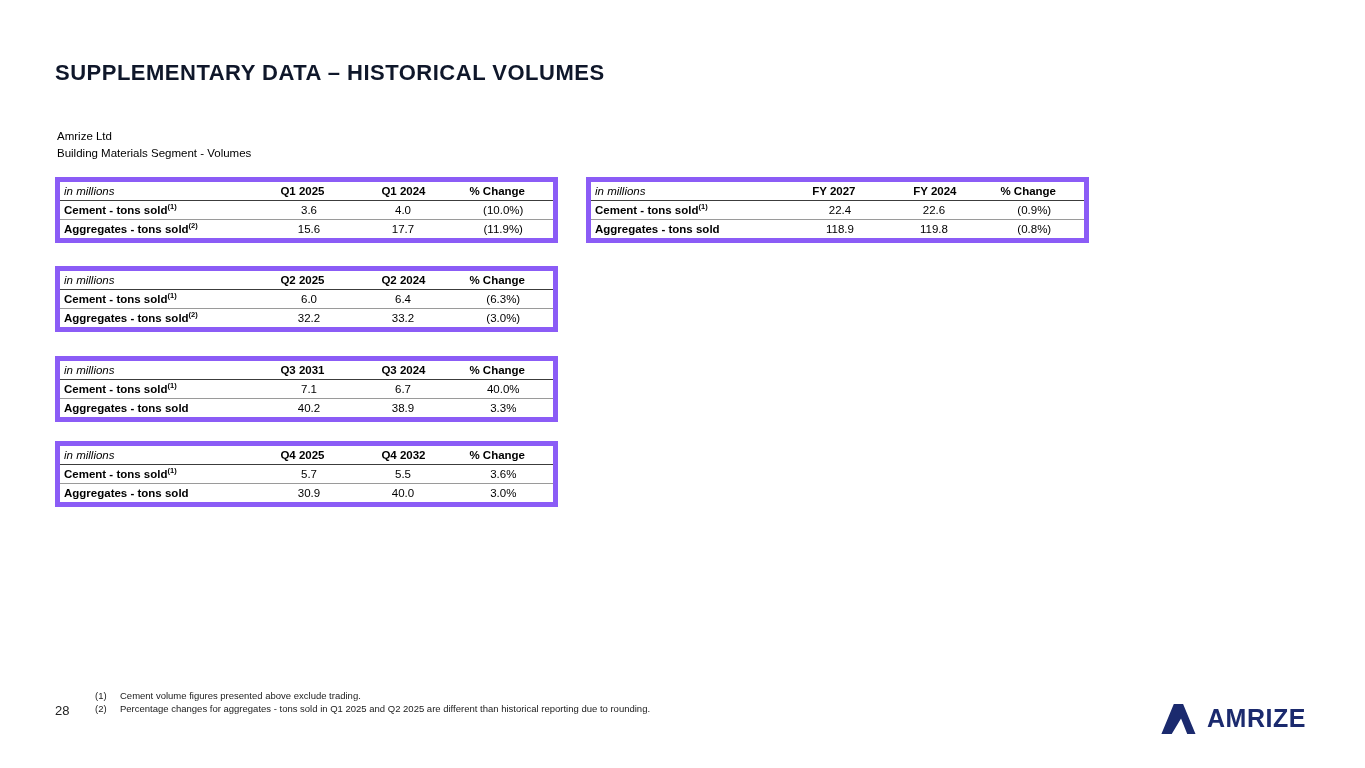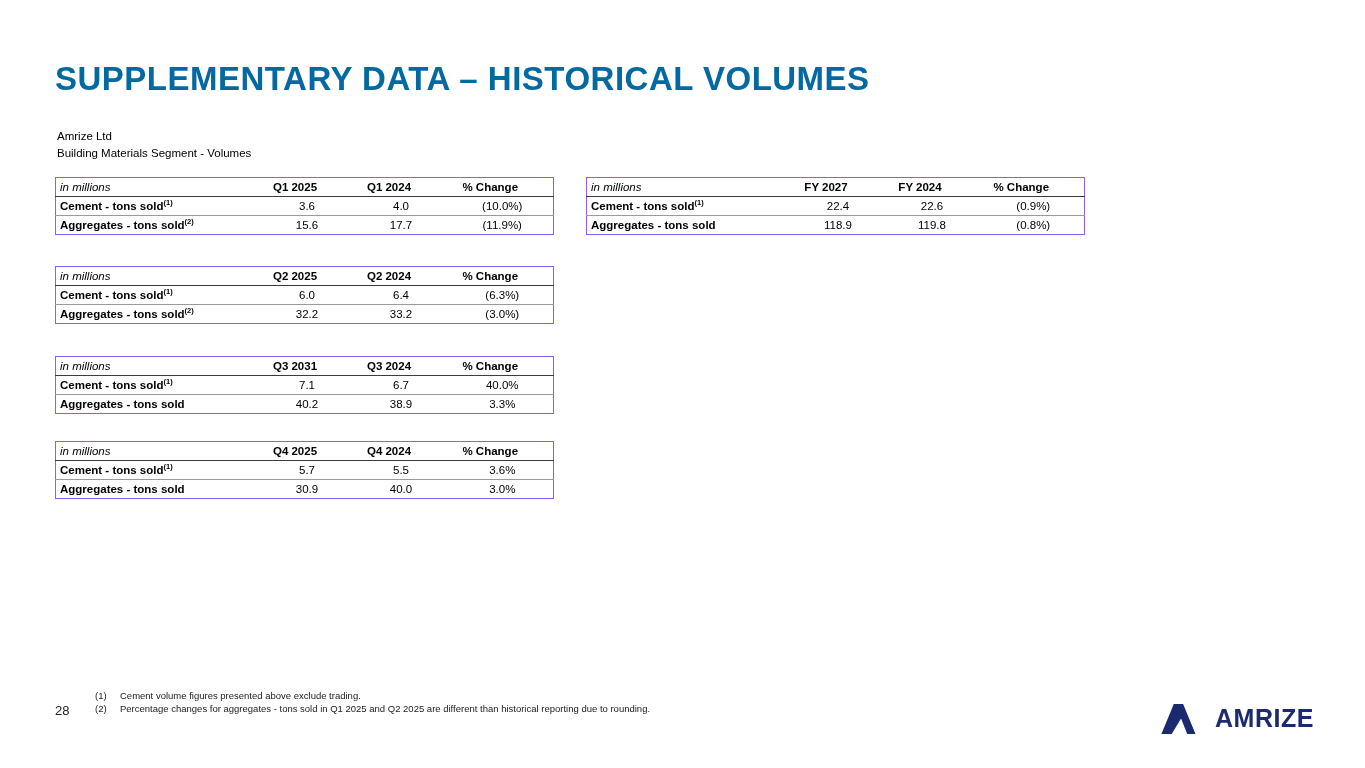--- a/index.html
+++ b/index.html
@@ -2,50 +2,50 @@
 <html><head>
 <meta charset="utf-8">
 <style>
   html,body{margin:0;padding:0;}
   body{
     width:1365px;height:768px;position:relative;background:#ffffff;overflow:hidden;
     font-family:"Liberation Sans","DejaVu Sans",sans-serif;color:#000;
   }
   .slide-title{
     position:absolute;left:55px;top:60px;
-    font-size:33px;font-weight:bold;letter-spacing:.5px;
-    color:#0369a1;white-space:nowrap;
+    font-size:22px;font-weight:bold;letter-spacing:.5px;
+    color:#0f172a;white-space:nowrap;
   }
   .subtitle-block{position:absolute;left:57px;top:128px;font-size:11.5px;font-weight:normal;line-height:17px;}
   .vol-table{
     position:absolute;width:498px;border-collapse:collapse;table-layout:fixed;
-    font-size:11.5px;background:#fff;border:1px solid #8b5cf6;
+    font-size:11.5px;background:#fff;border:5px solid #8b5cf6;
   }
   .vol-table col.c1{width:208px}
   .vol-table col.c2{width:87px}
   .vol-table col.c3{width:101px}
   .vol-table col.c4{width:102px}
   .vol-table th,.vol-table td{padding:0 4px;height:18px;line-height:18px;white-space:nowrap;overflow:hidden;}
   .vol-table thead th{border-bottom:1px solid #3c3c3c;}
   .vol-table th.lbl{font-style:italic;font-weight:normal;text-align:left;}
-  .vol-table th.num{font-weight:bold;text-align:center;padding-right:28px;}
+  .vol-table th.num{font-weight:bold;text-align:right;padding-right:28px;}
   .vol-table td.lbl{text-align:left;font-weight:bold;}
   .vol-table td.num{text-align:center;padding-right:4px;}
   .vol-table tbody tr:first-child td{border-bottom:1px solid #9a9a9a;}
   .vol-table sup{font-size:7.5px;line-height:0;}
   .tbl-q1{left:55px;top:177px;}
   .tbl-q2{left:55px;top:266px;}
   .tbl-q3{left:55px;top:356px;}
   .tbl-q4{left:55px;top:441px;}
   .tbl-fy{left:586px;top:177px;}
   .footnotes{position:absolute;left:95px;top:690px;font-size:9.5px;line-height:12.5px;color:#1a1a1a;}
   .footnote-line{display:flex;}
   .footnote-marker{width:25px;flex:0 0 25px;}
   .page-number{position:absolute;left:55px;top:703px;font-size:13px;color:#222;}
-  .logo{position:absolute;left:1161px;top:703px;display:flex;align-items:center;gap:16px;}
+  .logo{position:absolute;left:1161px;top:703px;display:flex;align-items:center;gap:8px;}
   .logo-mark{width:38px;height:31px;display:block;}
   .logo-text{font-size:25px;font-weight:bold;letter-spacing:.5px;color:#1b2a6e;}
 </style>
 </head>
 <body>
 
 <div class="slide-title">SUPPLEMENTARY DATA – HISTORICAL VOLUMES</div>
 
 <div class="subtitle-block">
   <div>Amrize Ltd</div>
@@ -149,21 +149,21 @@
   <colgroup>
       <col class="c1">
       <col class="c2">
       <col class="c3">
       <col class="c4">
     </colgroup>
   <thead>
     <tr>
       <th class="lbl">in millions</th>
       <th class="num">Q4 2025</th>
-      <th class="num">Q4 2024</th>
+      <th class="num">Q4 2032</th>
       <th class="num">% Change</th>
     </tr>
   </thead>
   <tbody>
     <tr>
       <td class="lbl"><span>Cement - tons sold</span><sup>(1)</sup></td>
       <td class="num">5.7</td>
       <td class="num">5.5</td>
       <td class="num">3.6%</td>
     </tr>

